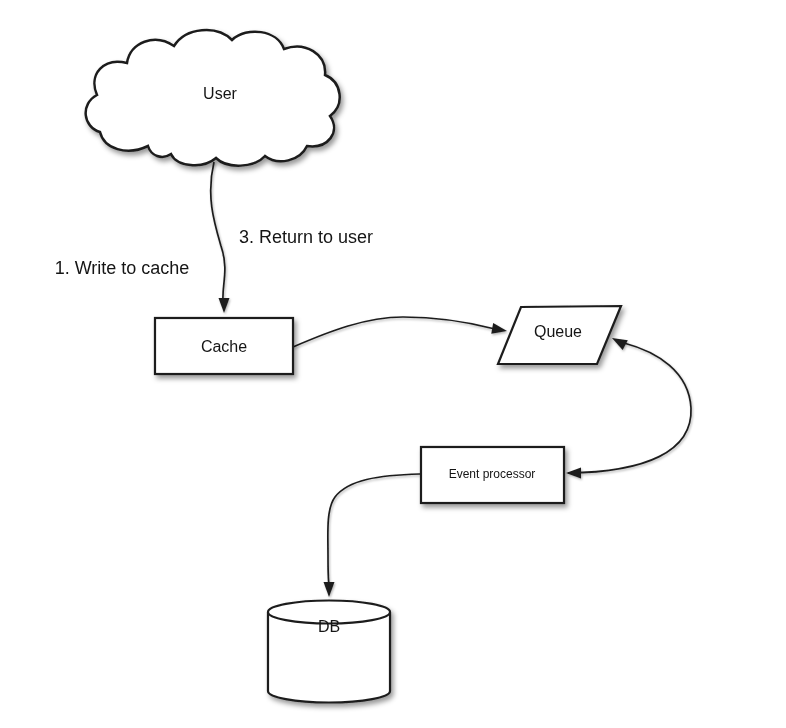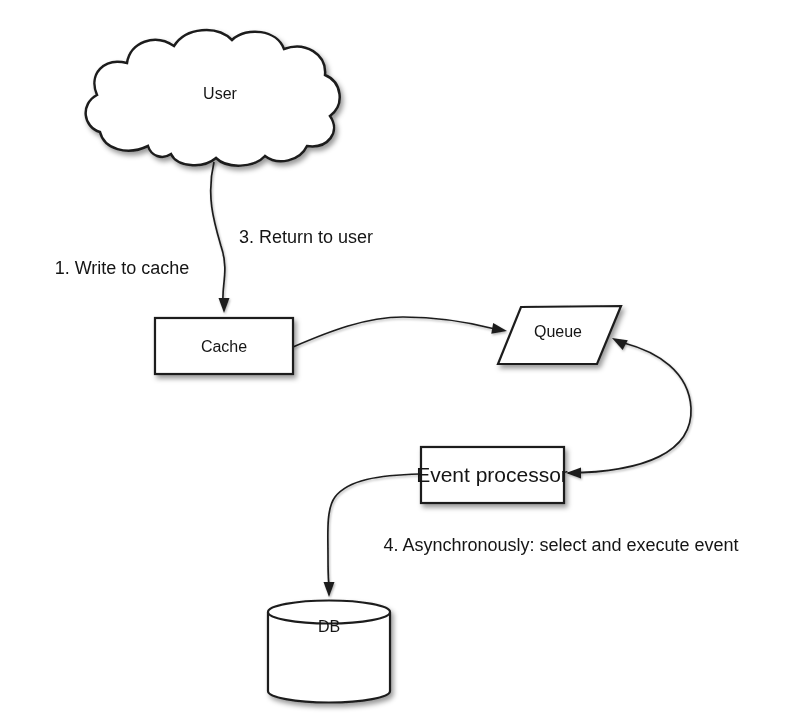--- a/index.html
+++ b/index.html
@@ -95,24 +95,23 @@
       <ellipse class="shape" style="stroke-width:2.2" cx="329" cy="612" rx="61" ry="11.5"></ellipse>
     </g>
   </svg>
 
   <div class="lbl node-lbl" style="left:220px; top:94px;">User</div>
 
   <div class="lbl node-lbl" style="left:224px; top:347px;">Cache</div>
 
   <div class="lbl node-lbl" style="left:558px; top:332px;">Queue</div>
 
-  <div class="lbl node-lbl" style="left:492px; top:475px; font-size:21px;">Event processor</div>
+  <div class="lbl node-lbl" style="left:492px; top:475px; font-size:12px;">Event processor</div>
 
   <div class="lbl node-lbl" style="left:329px; top:627px;">DB</div>
 
   <div class="lbl edge-lbl" style="left:122px; top:268px;text-align:center;">1. Write to cache</div>
 
 
   <div class="lbl edge-lbl" style="left:306px; top:237px;">3. Return to user</div>
 
-  <div class="lbl edge-lbl" style="left:561px; top:545px;">4. Asynchronously: select and execute event</div>
 
 </div>
 
 </body></html>

